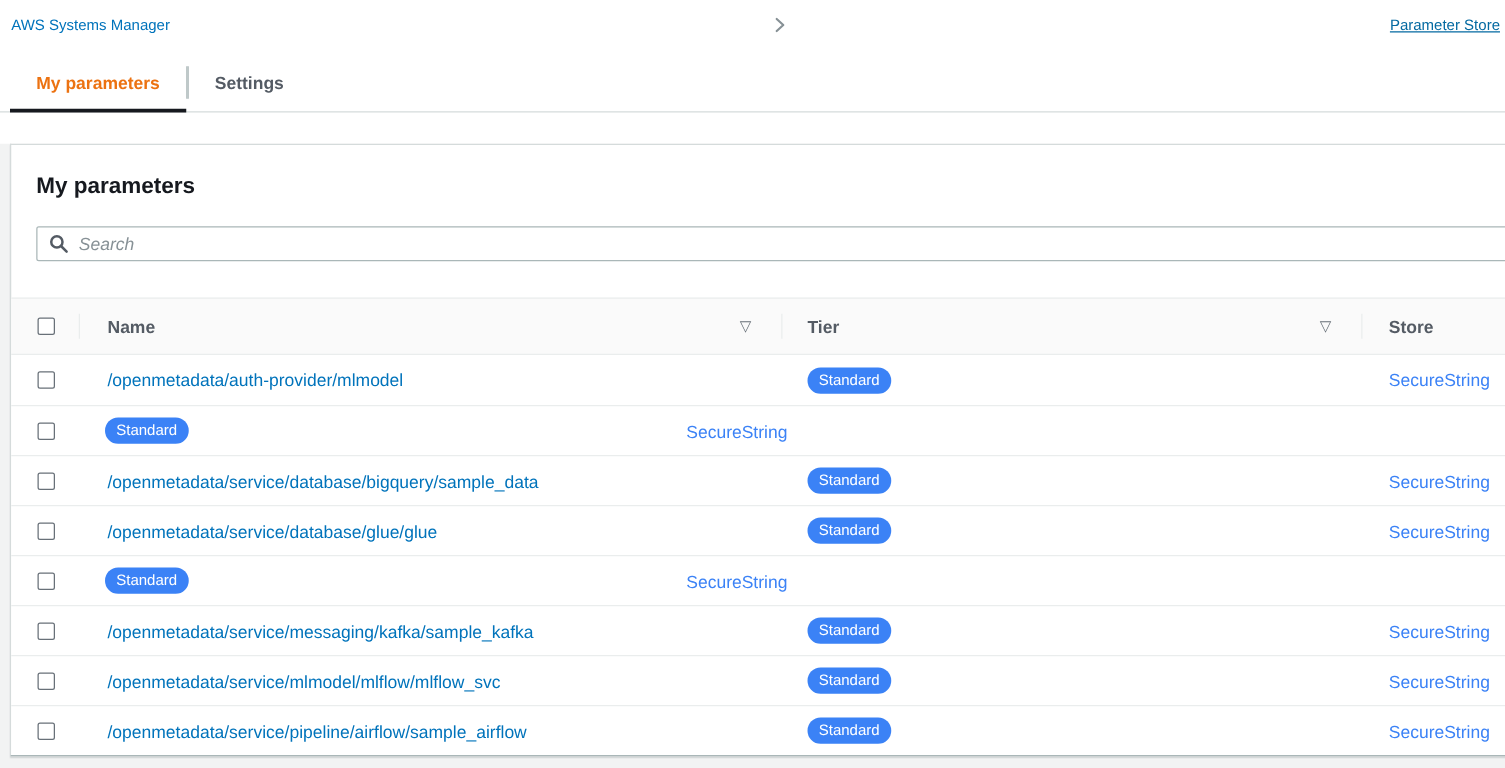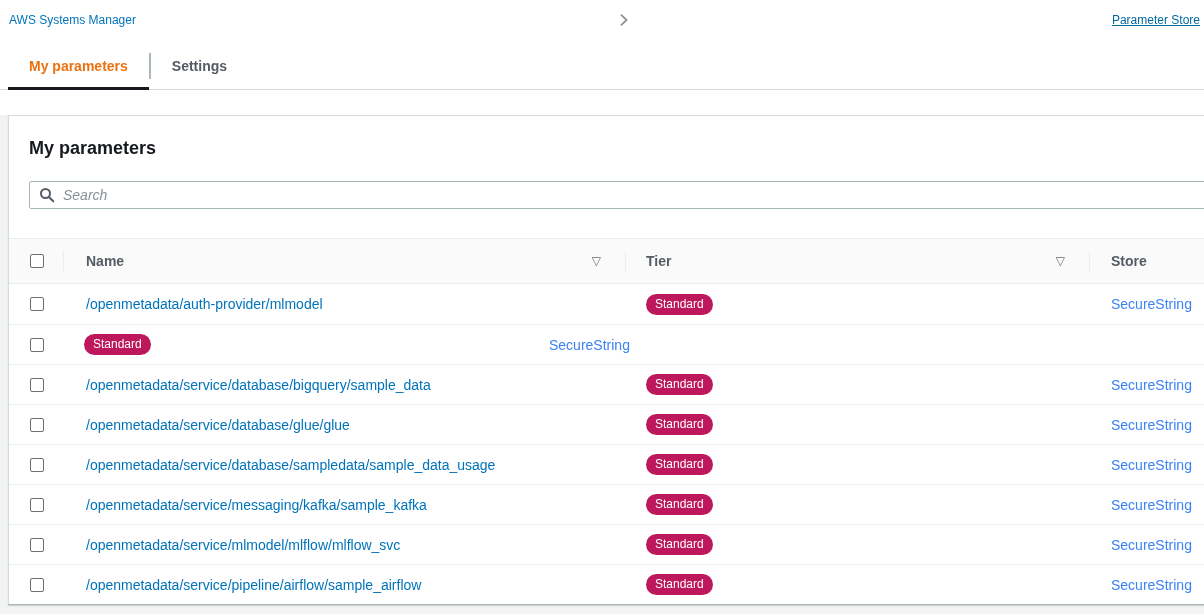--- a/index.html
+++ b/index.html
@@ -127,21 +127,21 @@
     border: 1px solid #687078;
     border-radius: 2px;
     background: #fff;
     cursor: pointer;
   }
 
   .param-link { color: #0073bb; text-decoration: none; cursor: pointer; }
 
   .badge {
     display: inline-block;
-    background: #be185d;
+    background: #3b82f6;
     color: #ffffff;
     font-size: 12px;
     line-height: 1;
     padding: 4px 9px 5px 9px;
     border-radius: 16px;
   }
   .type-text { color: #3b82f6; }
 </style>
 </head>
 <body>
@@ -249,23 +249,20 @@
     </div>
     <div class="col-type">
       <span class="type-text">SecureString</span>
     </div>
   </div>
 
   <div class="trow">
     <div class="col-check">
       <input type="checkbox" style="">
     </div>
-    <div class="col-name">
-      <a class="param-link">/openmetadata/service/database/sampledata/sample_data_usage</a>
-    </div>
     <div class="col-tier">
       <span class="badge">Standard</span>
     </div>
     <div class="col-type">
       <span class="type-text">SecureString</span>
     </div>
   </div>
 
   <div class="trow">
     <div class="col-check">

